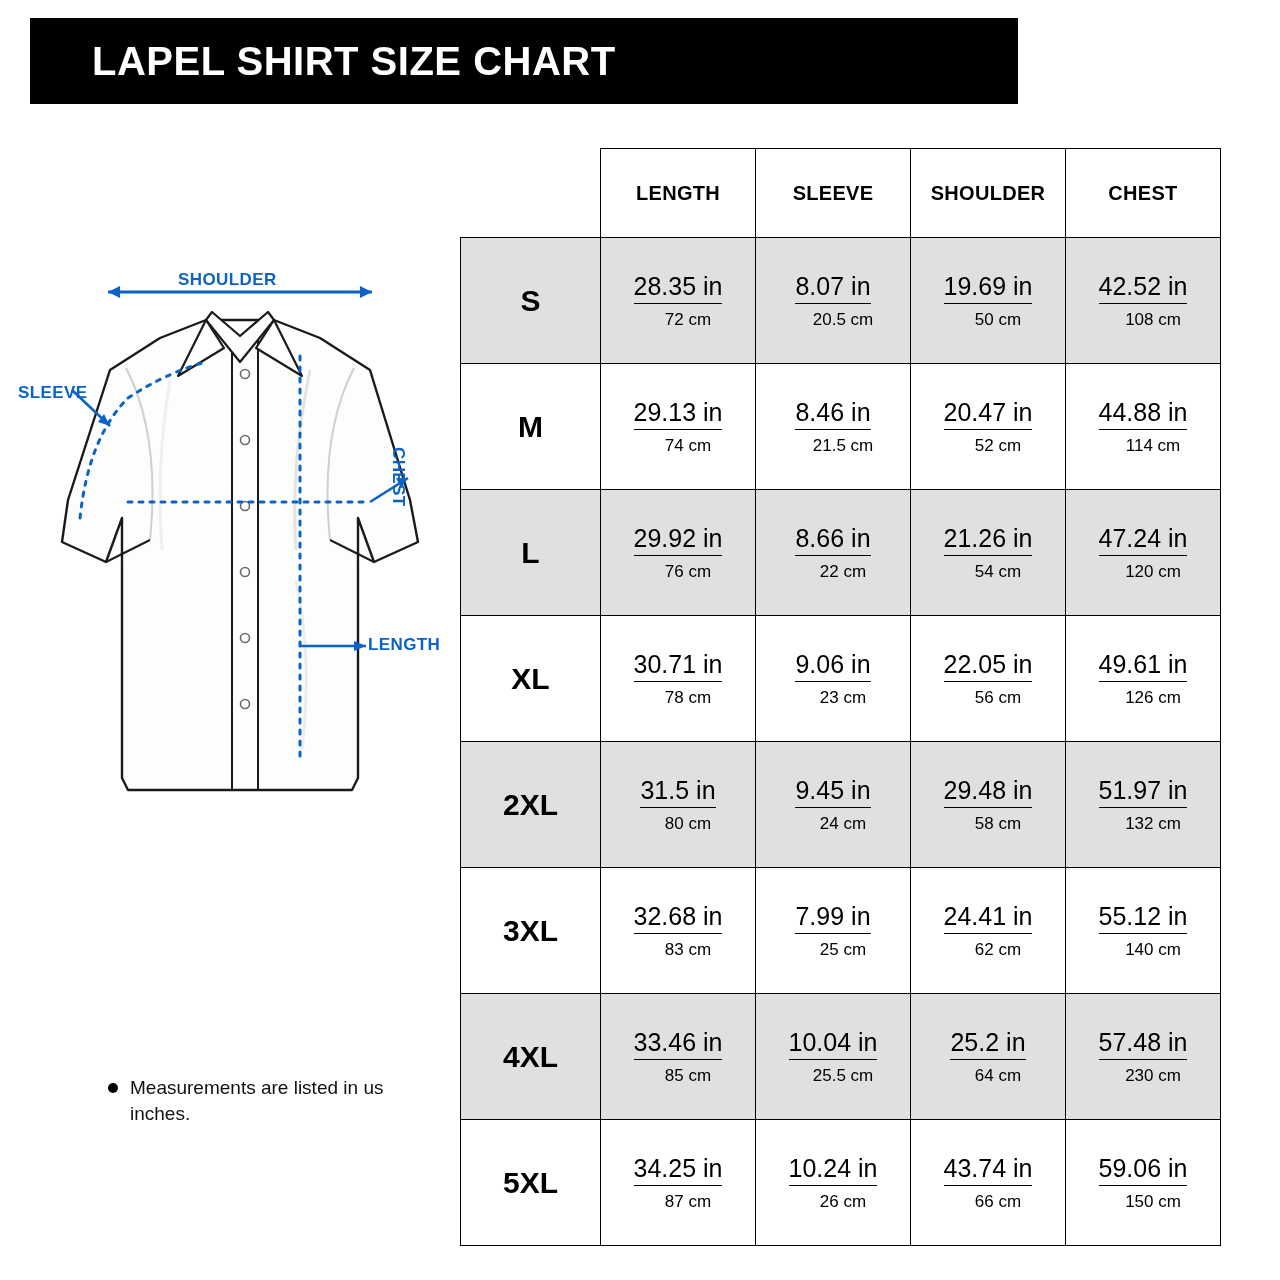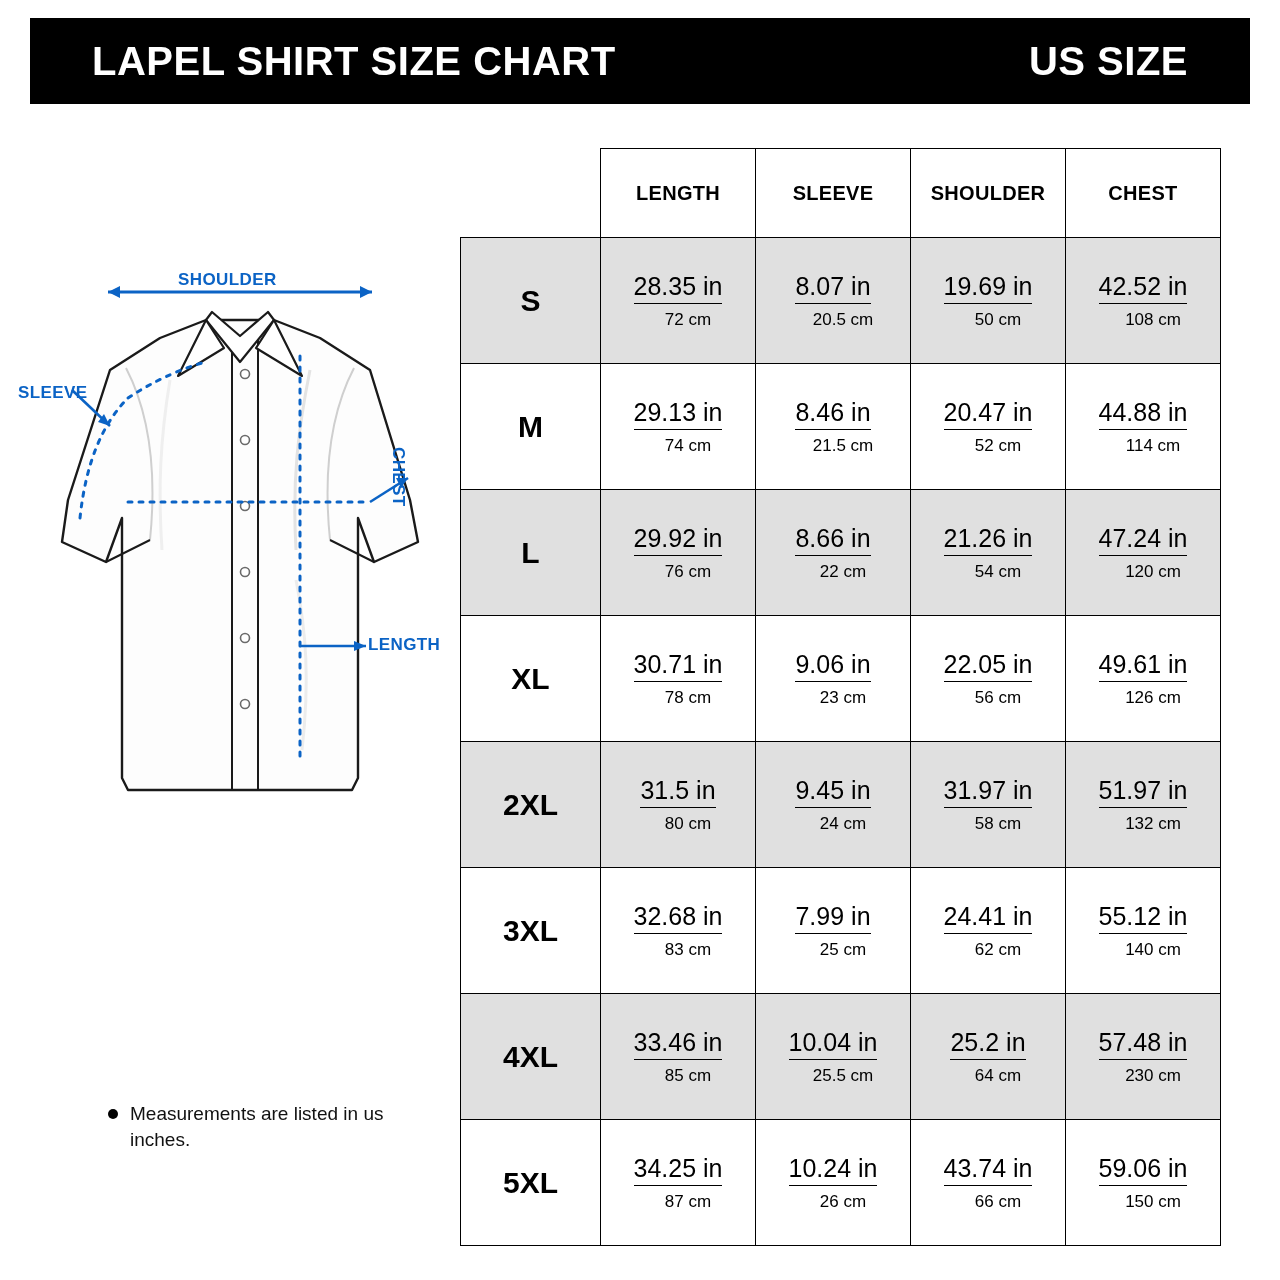--- a/index.html
+++ b/index.html
@@ -19,21 +19,21 @@
     width: 1280px;
     height: 1280px;
     background: #ffffff;
   }
 
   
   .header {
     position: absolute;
     left: 30px;
     top: 18px;
-    width: 1220px;
+    width: 988px;
     height: 86px;
     background: #000000;
     display: flex;
     align-items: center;
     justify-content: space-between;
     padding: 0 62px 0 62px;
     box-sizing: border-box;
   }
   .header-title {
     color: #ffffff;
@@ -81,21 +81,20 @@
   .notes {
     position: absolute;
     left: 108px;
     top: 1075px;
     width: 340px;
   }
   .note-row {
     display: flex;
     align-items: flex-start;
     margin-bottom: 26px;
-    margin-top: 26px;
   }
   .note-bullet {
     width: 10px;
     height: 10px;
     background: #000;
     border-radius: 50%;
     margin-top: 8px;
     margin-right: 12px;
     flex: 0 0 auto;
   }
@@ -163,21 +162,20 @@
     margin-left: 20px;
   }
 </style>
 </head>
 <body>
 
 <div id="page">
 
   <div class="header">
     <div class="header-title">LAPEL SHIRT SIZE CHART</div>
-    <div class="header-right">US SIZE</div>
   </div>
 
   <div class="illustration">
     <svg class="illu-svg" width="460" height="700" viewBox="0 0 460 700">
 
       <line x1="98" y1="42" x2="362" y2="42" stroke="#0b63c5" stroke-width="3"></line>
       <polygon points="98,42 110,36 110,48" fill="#0b63c5"></polygon>
       <polygon points="362,42 350,36 350,48" fill="#0b63c5"></polygon>
 
       <path d="M196 70 L150 88 L100 120 L58 250 L52 292 L96 312 L112 268 L112 528 L118 540 L342 540 L348 528 L348 268 L364 312 L408 292 L400 250 L360 120 L310 88 L264 70 Z" fill="#fdfdfd" stroke="#1a1a1a" stroke-width="2.4" stroke-linejoin="round"></path>
@@ -373,21 +371,21 @@
               </div>
             </td>
         <td>
               <div class="cell-inner">
                 <span class="val-in">9.45 in</span>
                 <span class="val-cm">24 cm</span>
               </div>
             </td>
         <td>
               <div class="cell-inner">
-                <span class="val-in">31.97 in</span>
+                <span class="val-in">29.48 in</span>
                 <span class="val-cm">58 cm</span>
               </div>
             </td>
         <td>
               <div class="cell-inner">
                 <span class="val-in">51.97 in</span>
                 <span class="val-cm">132 cm</span>
               </div>
             </td>
       </tr>

